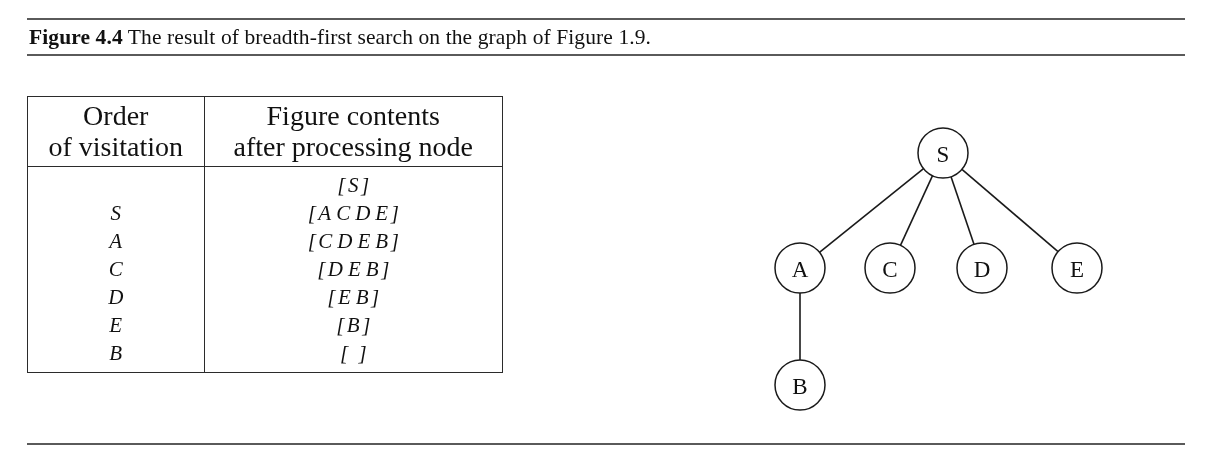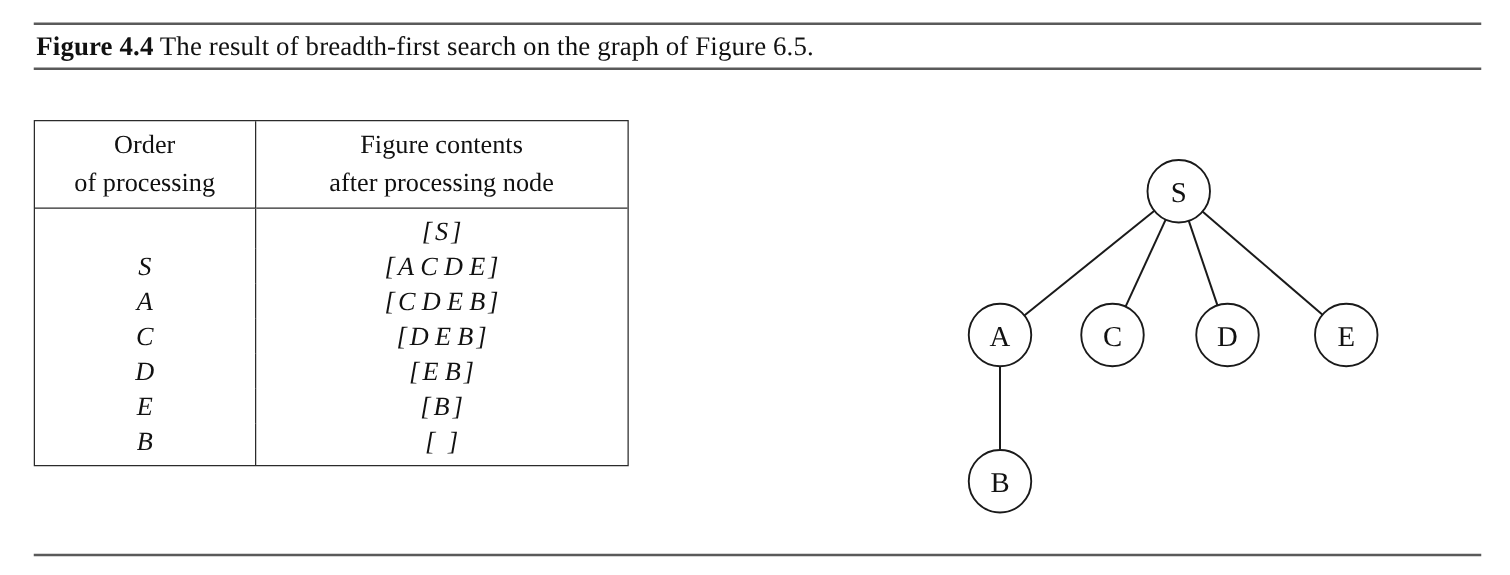--- a/index.html
+++ b/index.html
@@ -67,21 +67,21 @@
   .bfs-table col.c-queue { width: auto; }
 
   .bfs-table th,
   .bfs-table td {
     text-align: center;
     vertical-align: middle;
     padding: 0;
     font-weight: normal;
   }
   .bfs-table th {
-    font-size: 21px;
+    font-size: 28px;
     line-height: 31px;
     padding-top: 3px;
     padding-bottom: 4px;
   }
   .bfs-table th .hdr-line { display: block; white-space: nowrap; }
   .bfs-table thead tr {
     border-bottom: 1.6px solid #2b2b2b;
   }
   .bfs-table th.col-order,
   .bfs-table td.col-order {
@@ -125,33 +125,33 @@
     text-anchor: middle;
     dominant-baseline: central;
   }
 </style>
 </head>
 <body>
 
 <div class="rule rule-caption-top"></div>
 <div class="rule rule-caption-bottom"></div>
 
-<div class="caption"><span class="cap-label">Figure 4.4</span><span class="cap-text"> The result of breadth-first search on the graph of Figure 6.5.</span></div>
+<div class="caption"><span class="cap-label">Figure 4.4</span><span class="cap-text"> The result of breadth-first search on the graph of Figure 1.9.</span></div>
 
 <div class="bfs-table">
   <table>
     <colgroup>
       <col class="c-order">
       <col class="c-queue">
     </colgroup>
     <thead>
       <tr>
         <th class="col-order">
           <span class="hdr-line">Order</span>
-          <span class="hdr-line">of processing</span>
+          <span class="hdr-line">of visitation</span>
         </th>
         <th class="col-queue">
           <span class="hdr-line">Figure contents</span>
           <span class="hdr-line">after processing node</span>
         </th>
       </tr>
     </thead>
     <tbody id="table-body">
         <tr class="first-row">
           <td class="col-order"></td>

